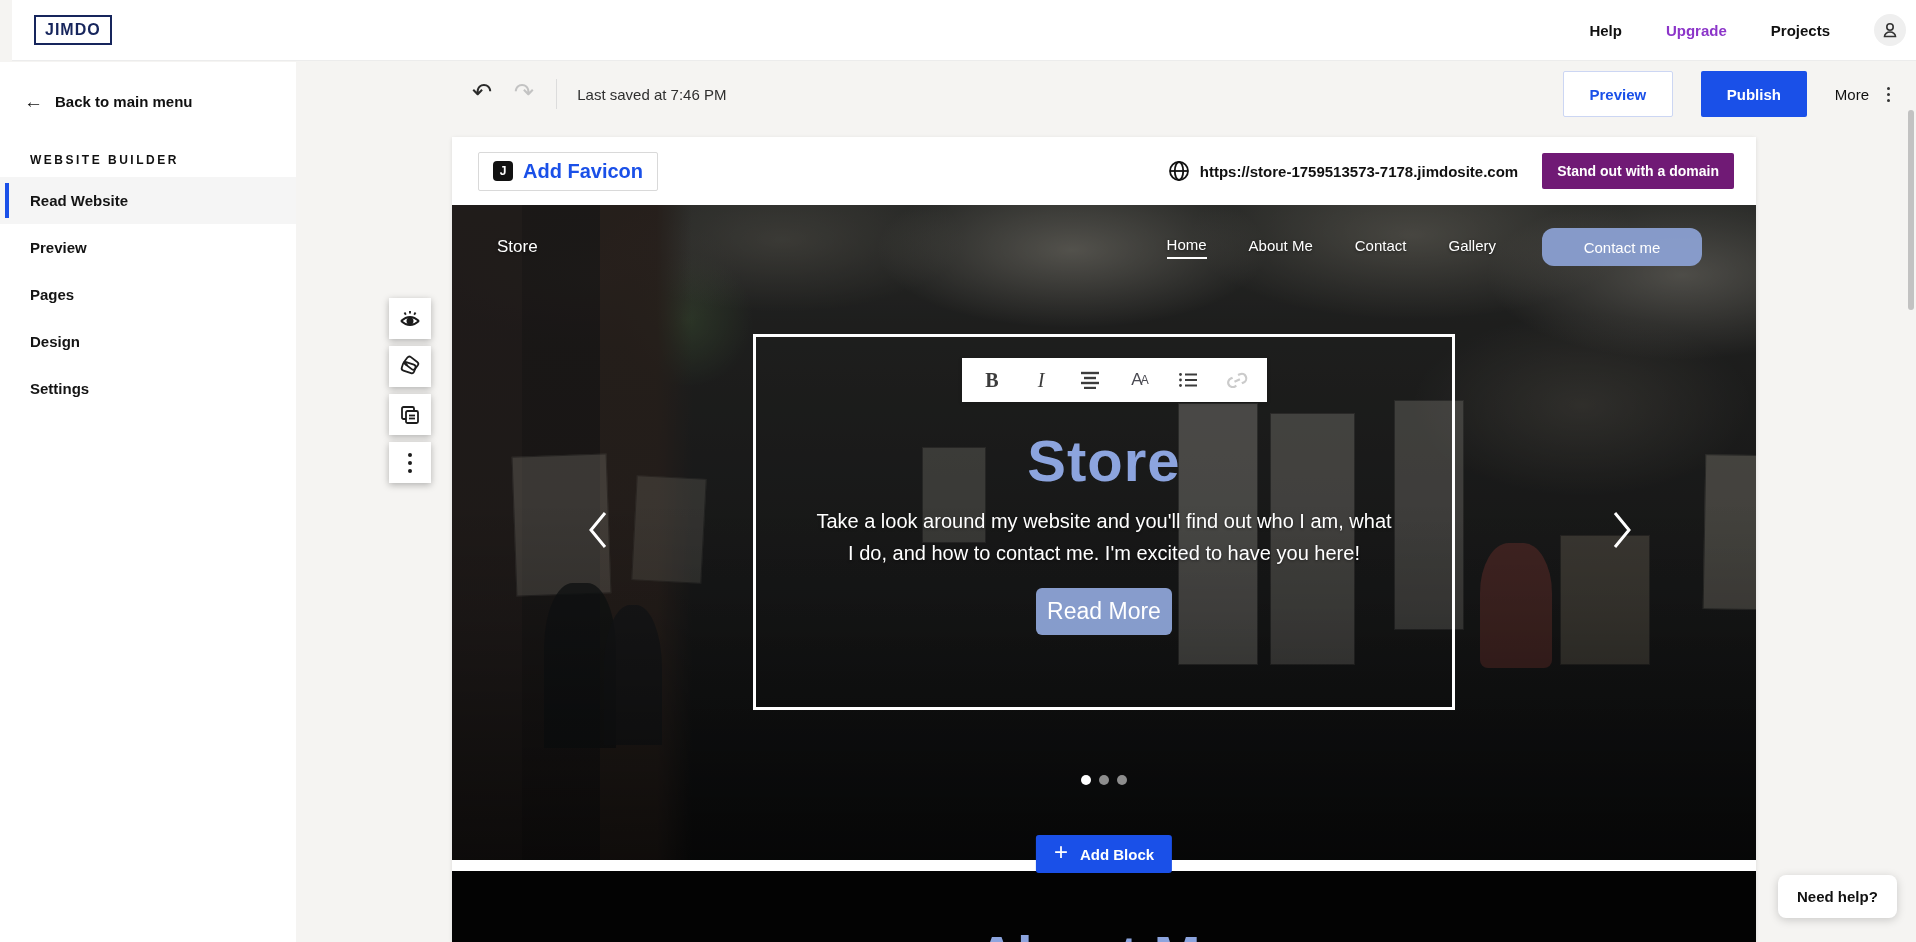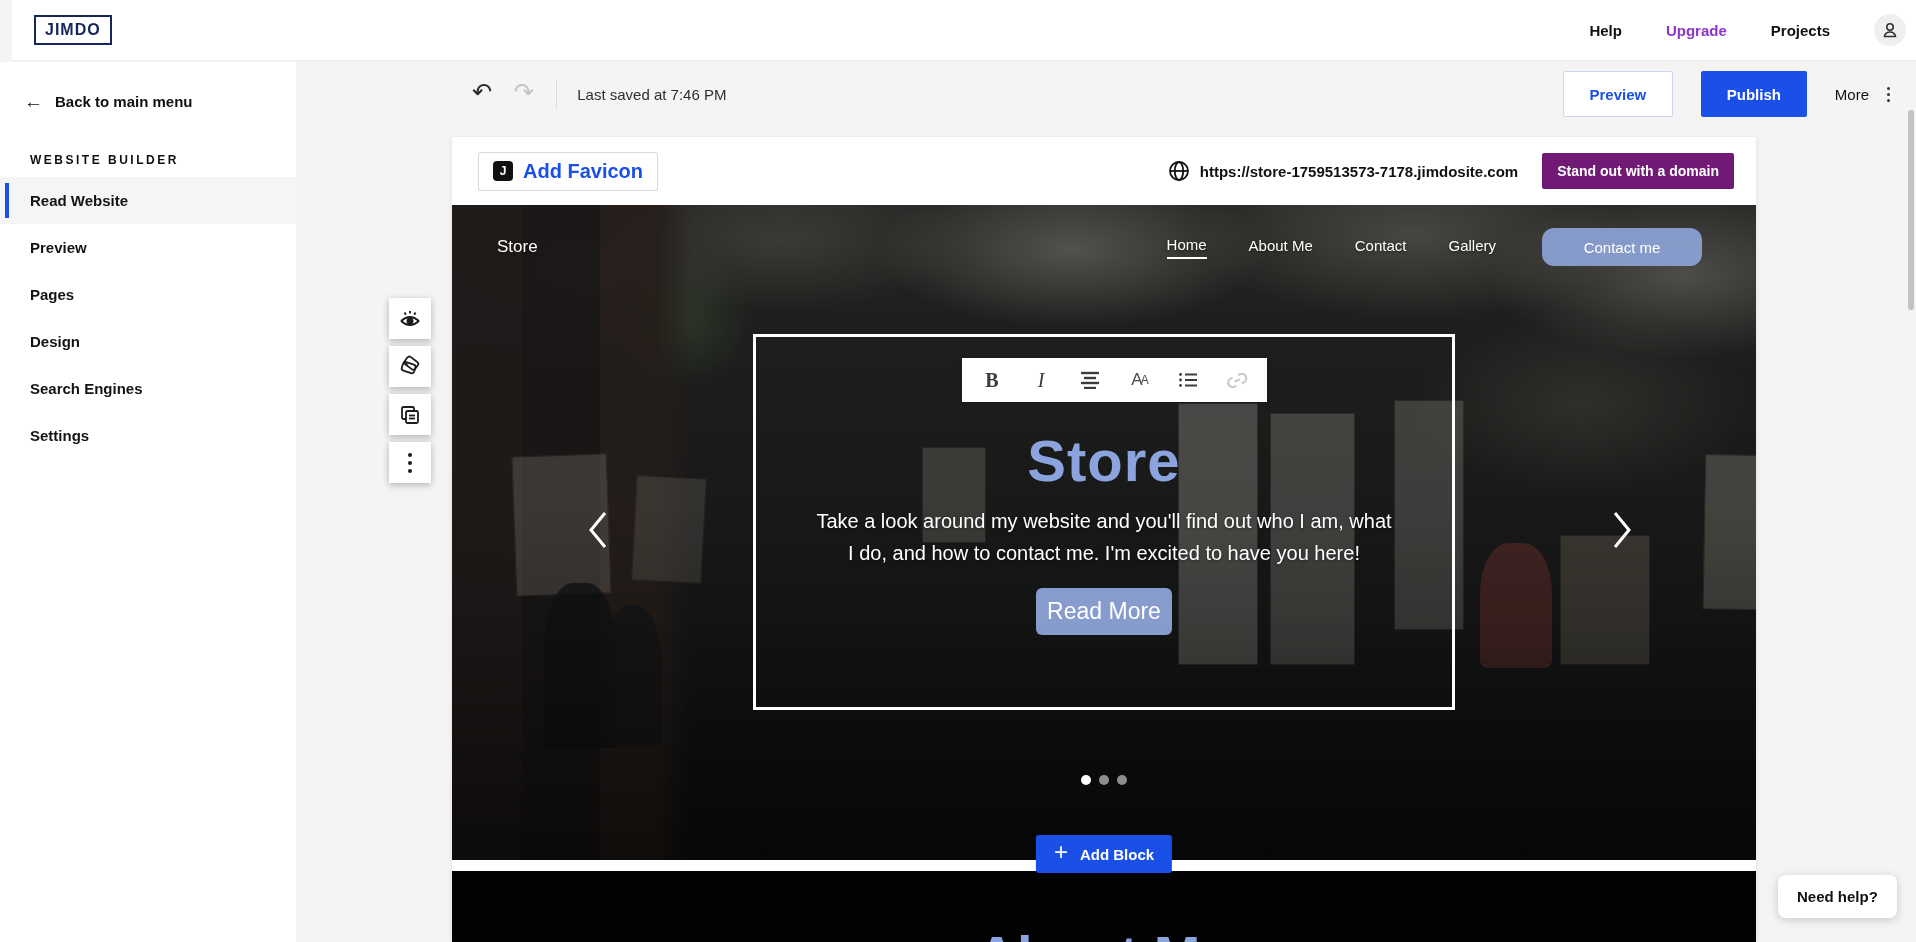--- a/index.html
+++ b/index.html
@@ -147,23 +147,20 @@
   <div class="side-item">
     <span>Preview</span>
   </div>
   <div class="side-item">
     <span>Pages</span>
   </div>
   <div class="side-item">
     <span>Design</span>
   </div>
   <div class="side-item">
-    <span>Search Engines</span>
-  </div>
-  <div class="side-item">
     <span>Settings</span>
   </div>
 </div>
 
 <div class="editbar">
   <div class="undo-redo">
     <span class="icon-undo">↶</span>
     <span class="icon-redo">↶</span>
   </div>
   <div class="vdiv"></div>

